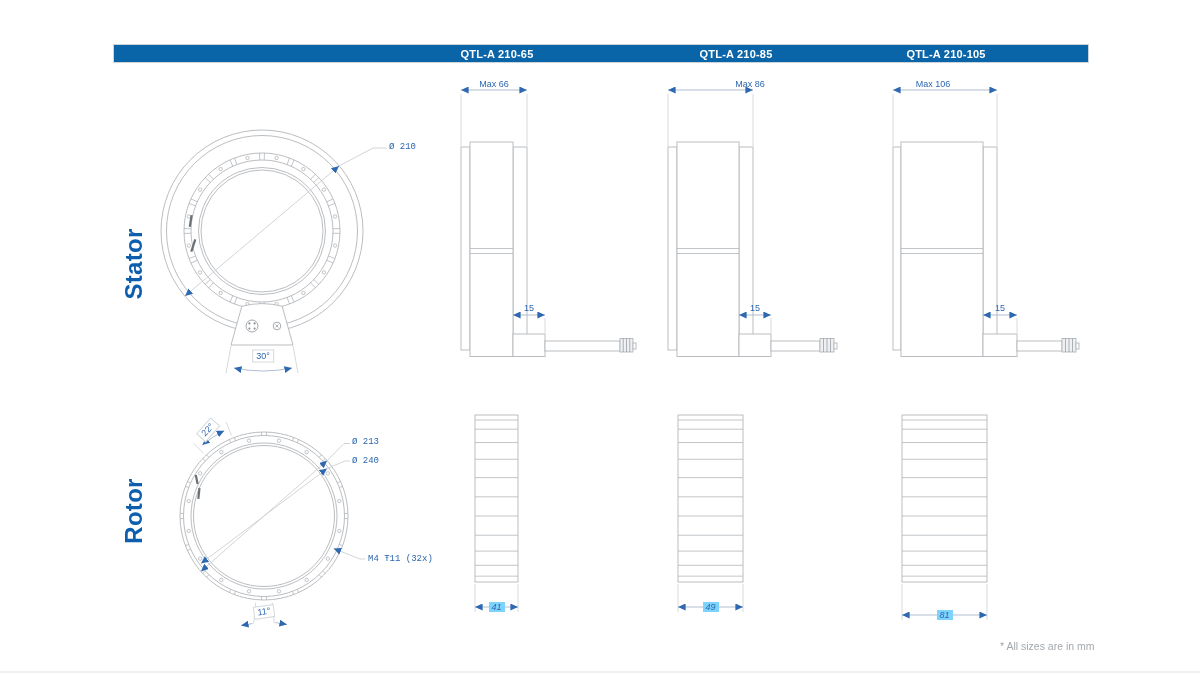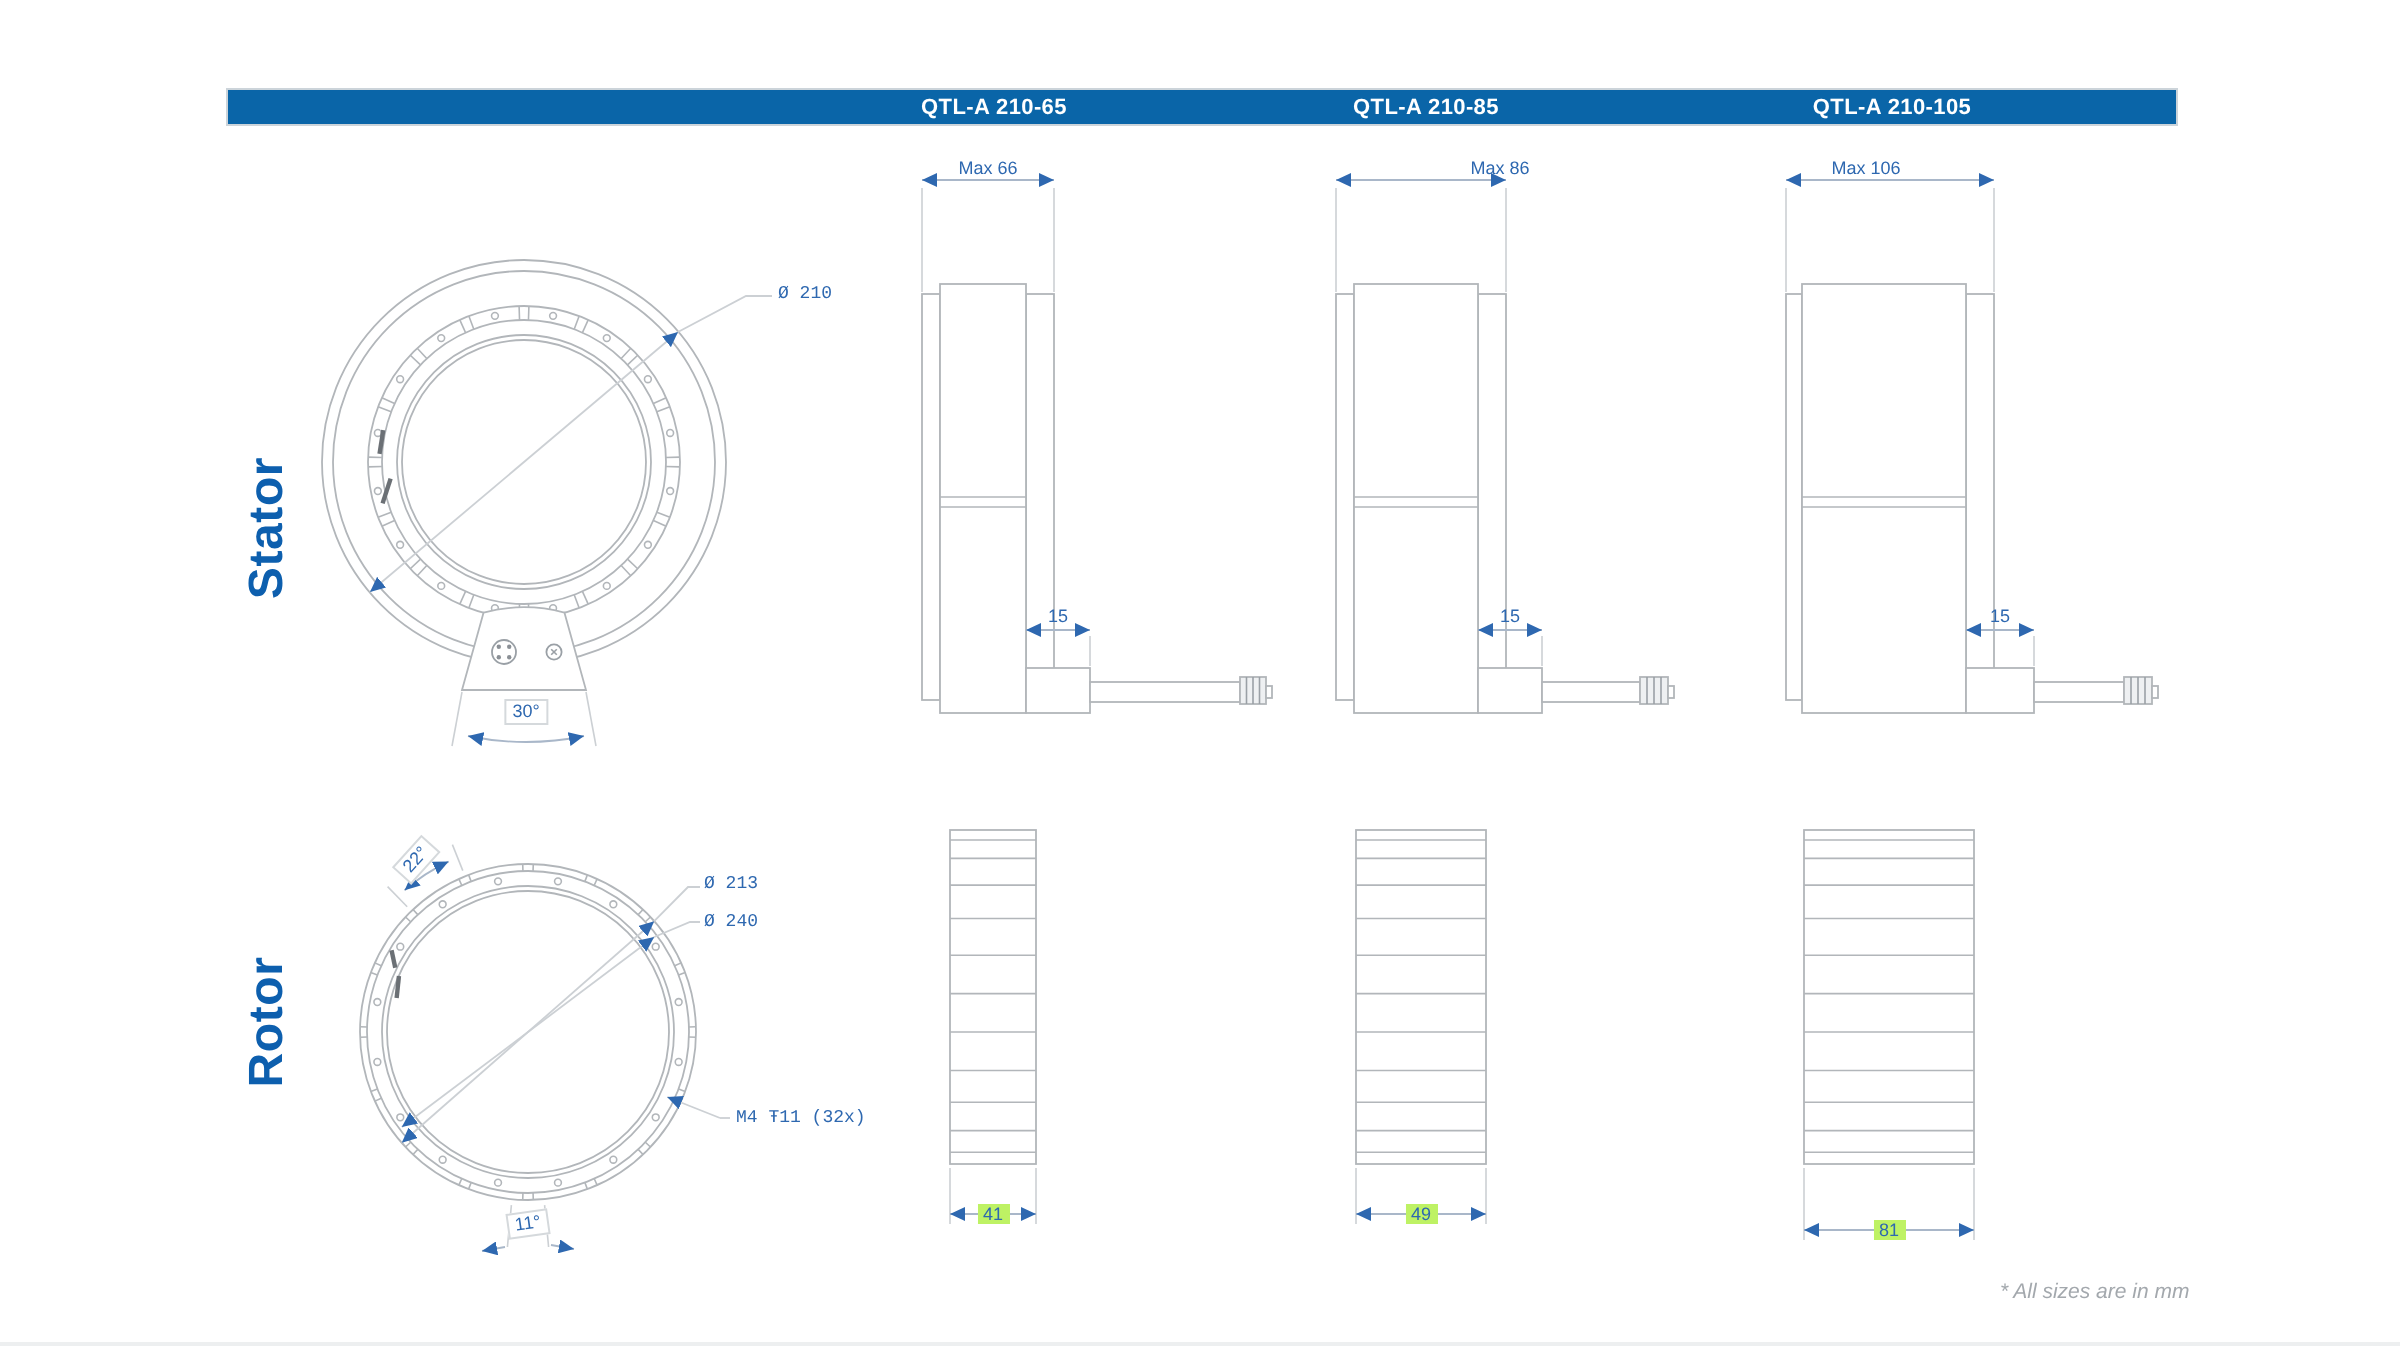--- a/index.html
+++ b/index.html
@@ -3,25 +3,25 @@
 <meta charset="utf-8">
 <style>
   html,body{margin:0;padding:0;background:#ffffff;}
   body{width:1200px;height:675px;overflow:hidden;font-family:"Liberation Sans",sans-serif;}
   .canvas{position:relative;width:1200px;height:675px;background:#ffffff;}
   svg.art{position:absolute;left:0;top:0;}
   .t{position:absolute;white-space:nowrap;}
   .dim{font-size:9px;color:#2e68b0;transform:translate(-50%,-50%);}
   .dim.left{transform:translate(0,-50%);font-family:Liberation Mono, monospace;}
   .dim.boxed{background:#fff;border:1px solid #d5d9dc;padding:0 3px;line-height:11px;}
-  .dim.bg{background:#bef264;padding:0 3px;}
+  .dim.bg{background:#7dd3fc;padding:0 3px;font-style:italic;}
   .hdr{position:absolute;left:113px;top:44px;width:976px;height:19px;background:#0a65a8;border:1px solid #ccd4da;box-sizing:border-box;}
   .hlabel{font-size:11px;font-weight:bold;color:#ffffff;letter-spacing:.2px;transform:translate(-50%,-50%);}
   .rowlabel{font-size:24px;font-weight:bold;color:#0d5fae;letter-spacing:.3px;transform:translate(-50%,-50%) rotate(-90deg);}
-  .foot{font-size:10.5px;font-style:italic;color:#a3a8ad;}
+  .foot{font-size:10.5px;color:#a3a8ad;}
   .bottomline{position:absolute;left:0;top:671px;width:1200px;height:2px;background:#edeff0;}
 </style>
 </head>
 <body>
 
 <div class="canvas">
 
   <svg class="art" width="1200" height="675" viewBox="0 0 1200 675">
     <defs>
       <marker id="arw" viewBox="0 0 8 7" markerWidth="8" markerHeight="7" refX="7.6" refY="3.5" orient="auto-start-reverse" markerUnits="userSpaceOnUse">
@@ -283,21 +283,21 @@
         <line x1="902" y1="565.3" x2="987" y2="565.3" stroke="#b2b6ba" stroke-width="0.8"></line>
         <line x1="902" y1="576.155" x2="987" y2="576.155" stroke="#b2b6ba" stroke-width="0.8"></line>
         <line x1="902" y1="584" x2="902" y2="620" stroke="#ccd0d4" stroke-width="0.8"></line>
         <line x1="987" y1="584" x2="987" y2="620" stroke="#ccd0d4" stroke-width="0.8"></line>
         <line x1="902" y1="615" x2="987" y2="615" stroke="#a9b7c9" stroke-width="0.9" marker-start="url(#arw)" marker-end="url(#arw)"></line>
       </g>
   </svg>
 
   <div class="hdr"></div>
   <span class="t hlabel" style="left:497px;top:53.5px">QTL-A 210-65</span>
-  <span class="t hlabel" style="left:713px;top:53.5px">QTL-A 210-85</span>
+  <span class="t hlabel" style="left:736px;top:53.5px">QTL-A 210-85</span>
   <span class="t hlabel" style="left:946px;top:53.5px">QTL-A 210-105</span>
 
   <span class="t rowlabel" style="left:134px;top:264px">Stator</span>
   <span class="t rowlabel" style="left:134px;top:511px">Rotor</span>
 
   <span class="t dim left" style="left:389px;top:147px">Ø 210</span>
   <span class="t dim boxed" style="left:263px;top:356px">30°</span>
 
   <span class="t dim left" style="left:352px;top:442px">Ø 213</span>
   <span class="t dim left" style="left:352px;top:461px">Ø 240</span>

